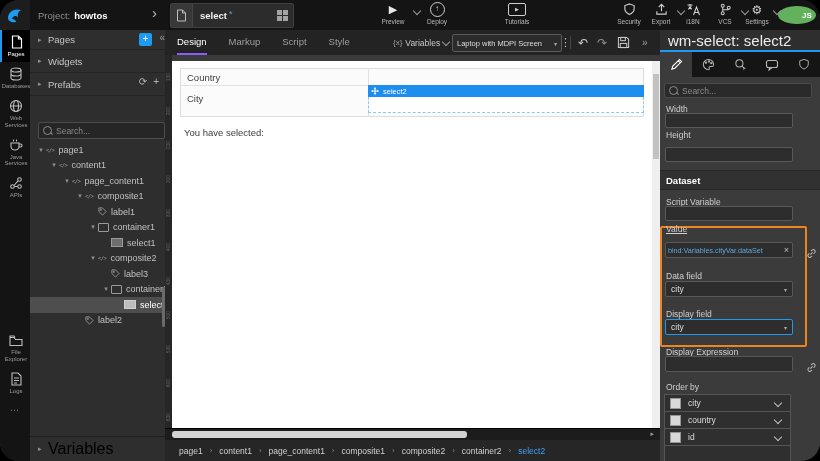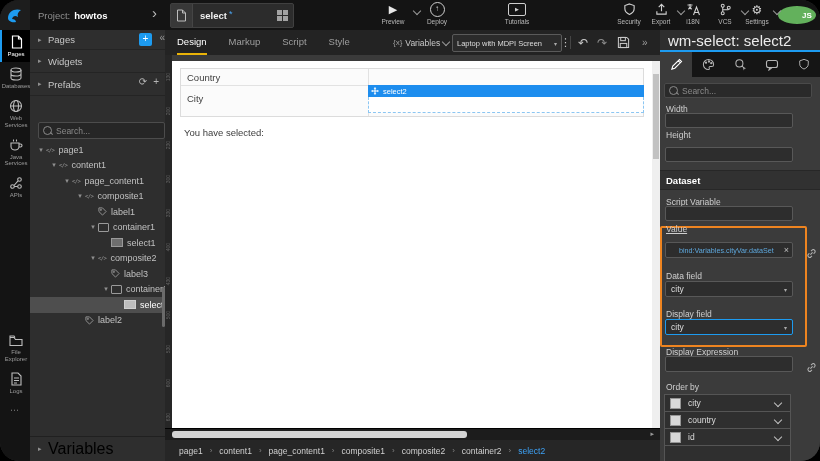--- a/index.html
+++ b/index.html
@@ -63,21 +63,21 @@
   .trow.sel{background:#4e4e4e;color:#fff;}
   .lvl0{padding-left:6px;}.lvl1{padding-left:19px;}.lvl2{padding-left:32px;}
   .lvl3{padding-left:45px;}.lvl4{padding-left:58px;}.lvl5{padding-left:71px;}.lvl6{padding-left:84px;}
   .treescroll{position:absolute;right:0px;top:257px;width:3px;height:40px;background:#6a6a6a;border-radius:2px;}
   .varsec{position:absolute;left:0;bottom:0;width:135px;height:24px;border-top:1px solid #202020;display:flex;align-items:center;background:#2e2e2e;}
   
   .center{position:absolute;left:165px;top:30px;width:495px;height:431px;background:#232323;}
   .ctoolbar{position:absolute;left:0;top:0;width:495px;height:25px;background:#232323;border-bottom:1px solid #161616;}
   .ctabs{position:absolute;left:12px;top:0;height:25px;display:flex;gap:22px;}
   .ctab{font-size:9.5px;color:#9f9f9f;display:flex;align-items:center;height:25px;border-bottom:2px solid transparent;box-sizing:border-box;}
-  .ctab.active{color:#fff;border-bottom:2px solid #eab308;}
+  .ctab.active{color:#fff;border-bottom:2px solid #8b5cf6;}
   .varsel{position:absolute;left:228px;top:0;height:25px;display:flex;align-items:center;gap:3px;font-size:8.5px;color:#c9c9c9;}
   .varsel .vx{color:#9f9f9f;font-size:8px;}
   .device{position:absolute;left:287px;top:4px;width:100px;height:16px;border:1px solid #5a5a5a;border-radius:2px;background:#2b2b2b;display:flex;align-items:center;padding:0 4px;}
   .device .dlbl{font-size:7.5px;color:#ddd;flex:1;white-space:nowrap;overflow:hidden;}
   .device .dd{color:#aaa;font-size:6px;}
   .ctool{position:absolute;top:0;height:25px;display:flex;align-items:center;color:#c9c9c9;}
   .ctool.kebab{left:395px;font-size:11px;}
   .ctool.sep{left:405px;}
   .ctool.sep i{display:block;width:1px;height:13px;background:#454545;}
   .ctool.undo{left:413px;font-size:12px;}
@@ -120,21 +120,21 @@
   .isearch{position:absolute;left:4px;top:53px;width:148px;height:15px;background:#2a2a2a;border:1px solid #4a4a4a;border-radius:2px;display:flex;align-items:center;gap:4px;padding:0 4px;box-sizing:border-box;}
   .isearch .mag{width:7px;height:7px;border:1.2px solid #8a8a8a;border-radius:50%;position:relative;flex:none;}
   .isearch .mag:after{content:"";position:absolute;left:6px;top:6px;width:3px;height:1.2px;background:#8a8a8a;transform:rotate(45deg);}
   .isearch .ph{font-size:8.5px;color:#8a8a8a;}
   .flabel{position:absolute;left:6px;font-size:8.5px;color:#cfcfcf;}
   .finput{position:absolute;left:5px;width:128px;height:15px;background:#2d2d2d;border:1px solid #585858;border-radius:2px;box-sizing:border-box;}
   .sectionhead{position:absolute;left:0;top:140px;width:160px;height:18px;background:#313131;border-top:1px solid #272727;border-bottom:1px solid #272727;display:flex;align-items:center;}
   .sectionhead span{margin-left:6px;font-size:9.5px;font-weight:bold;color:#fff;}
   .hlbox{position:absolute;left:0px;top:196px;width:143px;height:117px;border:2px solid #ee8420;border-radius:2px;pointer-events:none;}
   .valinput{position:absolute;left:5px;top:212px;width:128px;height:16px;background:#2d2d2d;border:1px solid #585858;border-radius:2px;box-sizing:border-box;display:flex;align-items:center;}
-  .valinput .vtext{flex:1;font-size:7.2px;color:#5ea8dd;padding-left:13px;white-space:nowrap;overflow:hidden;}
+  .valinput .vtext{flex:1;font-size:7.2px;color:#5ea8dd;padding-left:2px;white-space:nowrap;overflow:hidden;}
   .valinput .clr{color:#bdbdbd;font-size:9px;padding:0 3px;}
   .fselect{position:absolute;left:5px;width:128px;height:16px;background:#2d2d2d;border:1px solid #585858;border-radius:2px;box-sizing:border-box;display:flex;align-items:center;}
   .fselect .stext{flex:1;font-size:8.5px;color:#ddd;padding-left:5px;}
   .fselect .sdd{color:#aaa;font-size:6px;padding-right:5px;}
   .fselect.focus{border-color:#1d9bf0;}
   .linkic{position:absolute;left:146px;}
   .orderlist{position:absolute;left:4px;top:364px;width:127px;border:1px solid #555;border-bottom:none;box-sizing:border-box;}
   .orow{height:16px;background:#2f2f2f;border-bottom:1px solid #555;display:flex;align-items:center;}
   .orow .cb{width:9px;height:9px;background:#d8d8d8;border:1px solid #969696;margin-left:5px;flex:none;}
   .orow .olbl{font-size:8.5px;color:#ddd;margin-left:7px;flex:1;}

